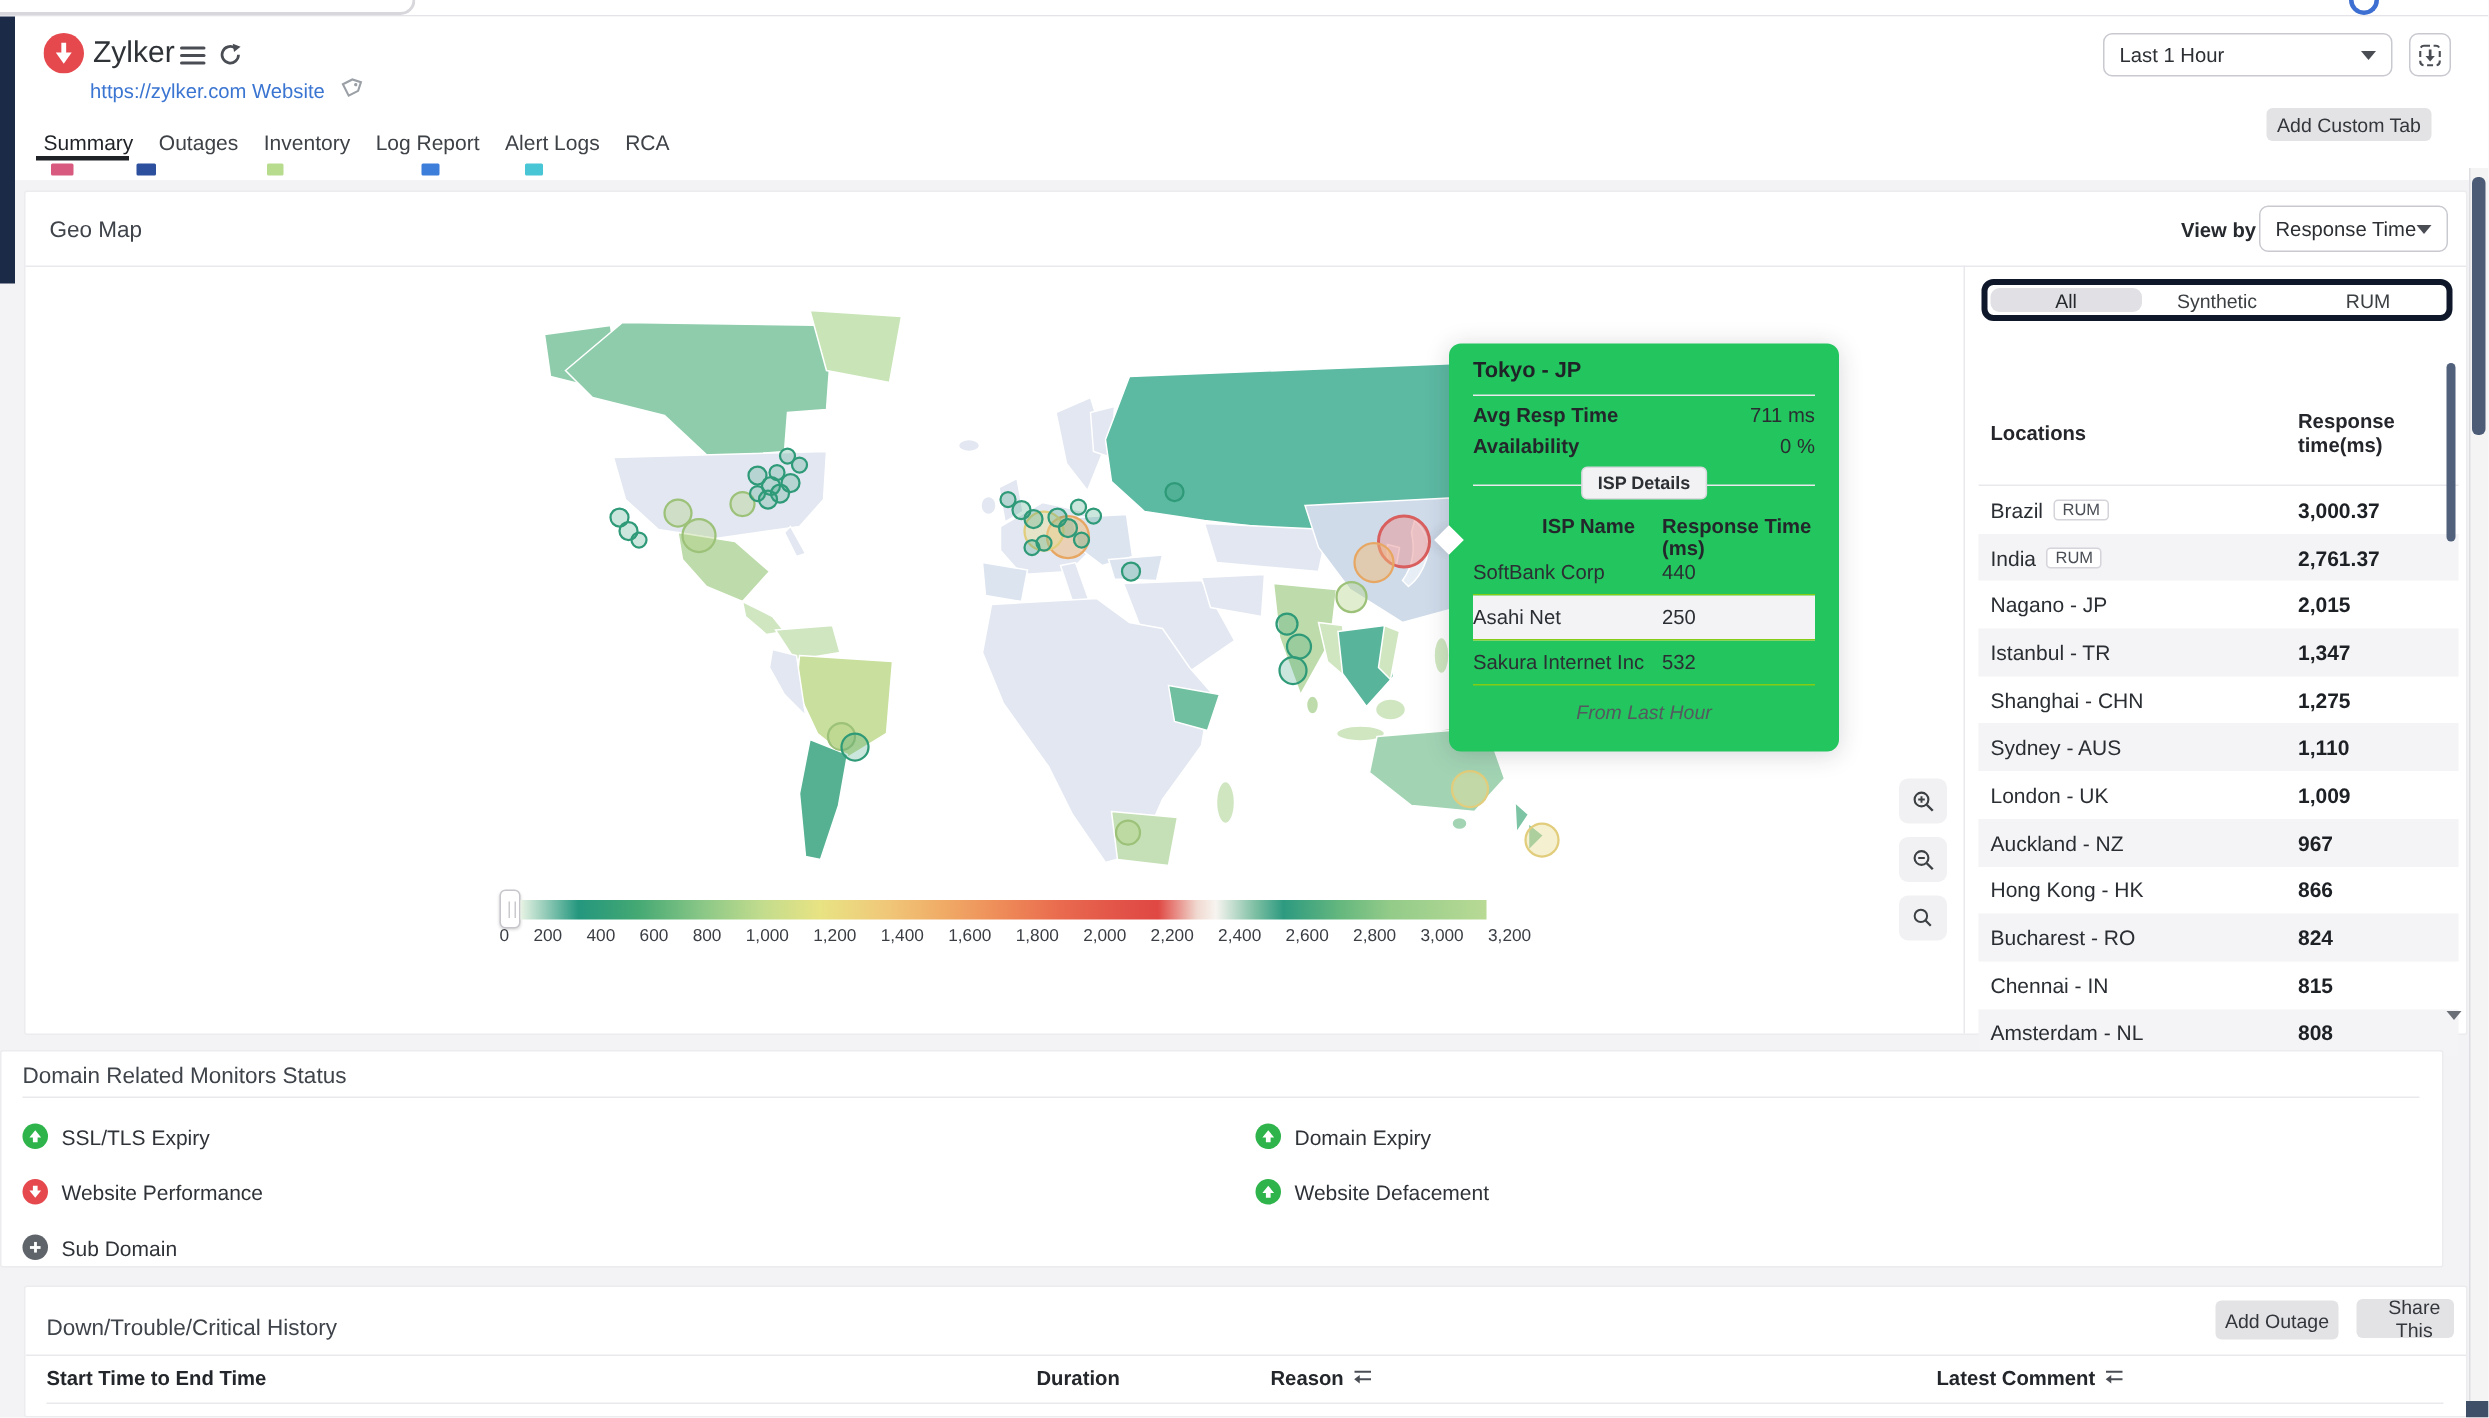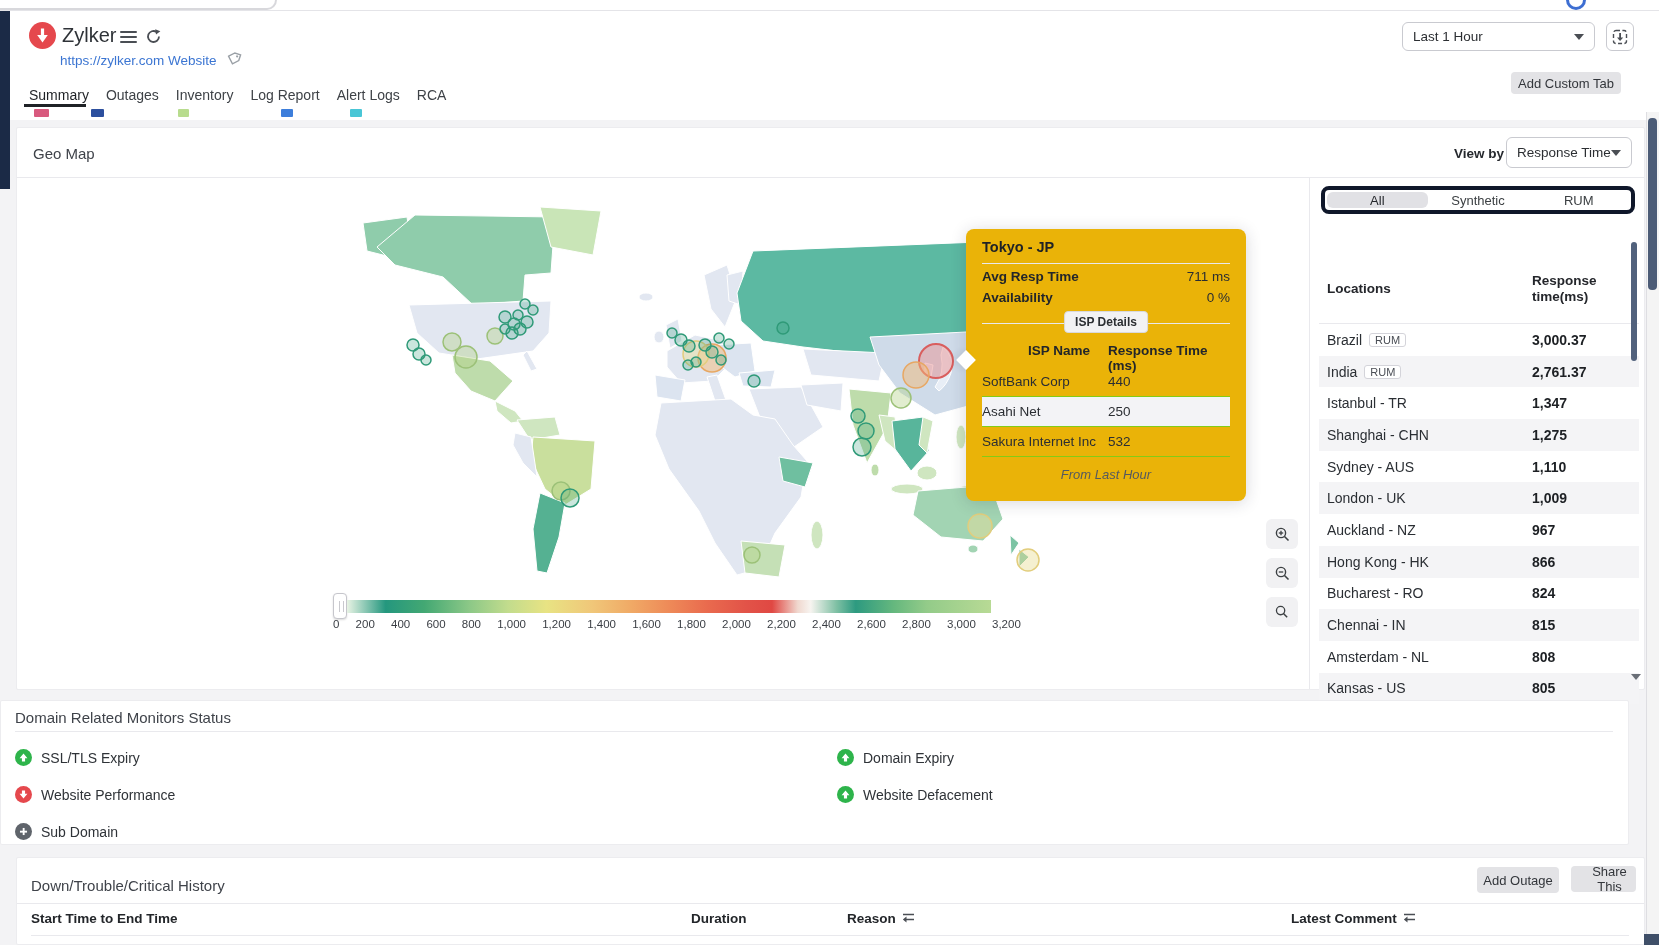--- a/index.html
+++ b/index.html
@@ -62,21 +62,21 @@
   .mk-yellow { stroke:#e2cd7c; fill:rgba(233,221,150,.45); }
   .mk-orange { stroke:#e7a763; fill:rgba(242,186,120,.5); }
   .mk-red { stroke:#d95e5e; fill:rgba(233,148,148,.5); stroke-width:2; }
   .ld { stroke:#fff; stroke-width:1; }
   .c-gray{fill:#e2e7f1}.c-gray2{fill:#dce4f0}.c-can{fill:#8fccab}.c-grn{fill:#c9e5b7}
   .c-lg{fill:#bedcab}.c-lg2{fill:#cfe6c0}.c-br{fill:#c9df9d}.c-teal{fill:#55b192}
   .c-rus{fill:#5cb9a2}.c-eth{fill:#6fbfa0}.c-sa{fill:#c5e0b6}.c-aus{fill:#a2d4b3}
   .c-nz{fill:#7cc4a4}.c-thai{fill:#58b59b}.c-chn{fill:#cfdbe9}.c-jp{fill:#e8eef6}
 
   
-  .tip { left:949px; top:101px; width:280px; height:272px; background:#eab308; border-radius:8px; box-shadow:0 2px 16px rgba(40,40,60,.18); z-index:5; }
+  .tip { left:949px; top:101px; width:260px; height:272px; background:#22c55e; border-radius:8px; box-shadow:0 2px 16px rgba(40,40,60,.18); z-index:5; }
   .tip-arrow { left:-7px; top:124px; width:14px; height:14px; background:#fff; transform:rotate(45deg); box-shadow:-3px 3px 6px rgba(40,40,60,.08); }
   .tip-title { left:16px; top:10px; font-size:14.5px; font-weight:700; color:#1f2226; }
   .tip-div1 { left:16px; right:16px; top:34px; }
   .tip-row { left:16px; right:16px; height:20px; display:flex; font-size:13.5px; }
   .tip-row .tl { font-weight:600; color:#23262a; } .tip-row .tv { margin-left:auto; color:#2a2d31; }
   .tip-div2 { left:16px; right:16px; top:94px; }
   .isp-pill { top:82px; left:50%; transform:translateX(-50%); background:#f2f2f4; border:1px solid #d9d9de; border-radius:4px; padding:3px 10px; font-size:12px; font-weight:700; color:#2c2f33; white-space:nowrap; }
   .isp-head { left:16px; right:16px; top:114px; display:flex; font-size:13.5px; font-weight:700; color:#23262a;padding-left:46px; }
   .isp-head .col2, .isp-row .col2 { position:absolute; left:126px; }
   .isp-body { left:16px; right:16px; top:138px; }
@@ -371,20 +371,24 @@
           <span>Brazil</span>
           <span class="badge">RUM</span>
           <span class="pv">3,000.37</span>
         </div>
         <div class="p-row">
           <span>India</span>
           <span class="badge">RUM</span>
           <span class="pv">2,761.37</span>
         </div>
         <div class="p-row">
+          <span>Nagano - JP</span>
+          <span class="pv">2,015</span>
+        </div>
+        <div class="p-row">
           <span>Istanbul - TR</span>
           <span class="pv">1,347</span>
         </div>
         <div class="p-row">
           <span>Shanghai - CHN</span>
           <span class="pv">1,275</span>
         </div>
         <div class="p-row">
           <span>Sydney - AUS</span>
           <span class="pv">1,110</span>

